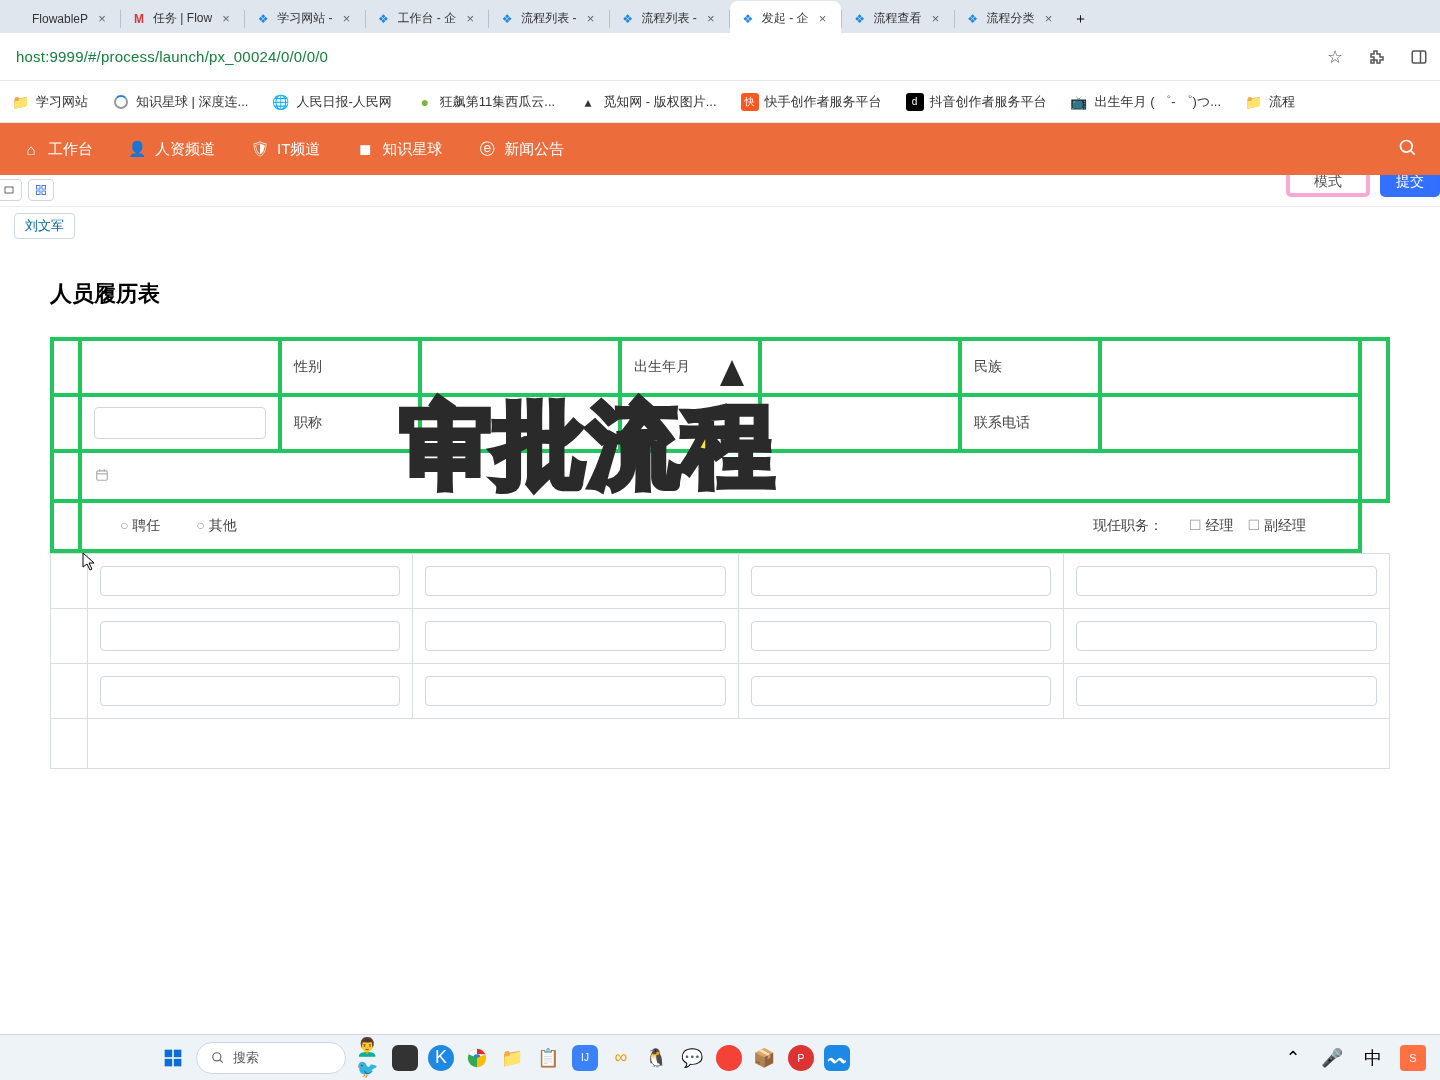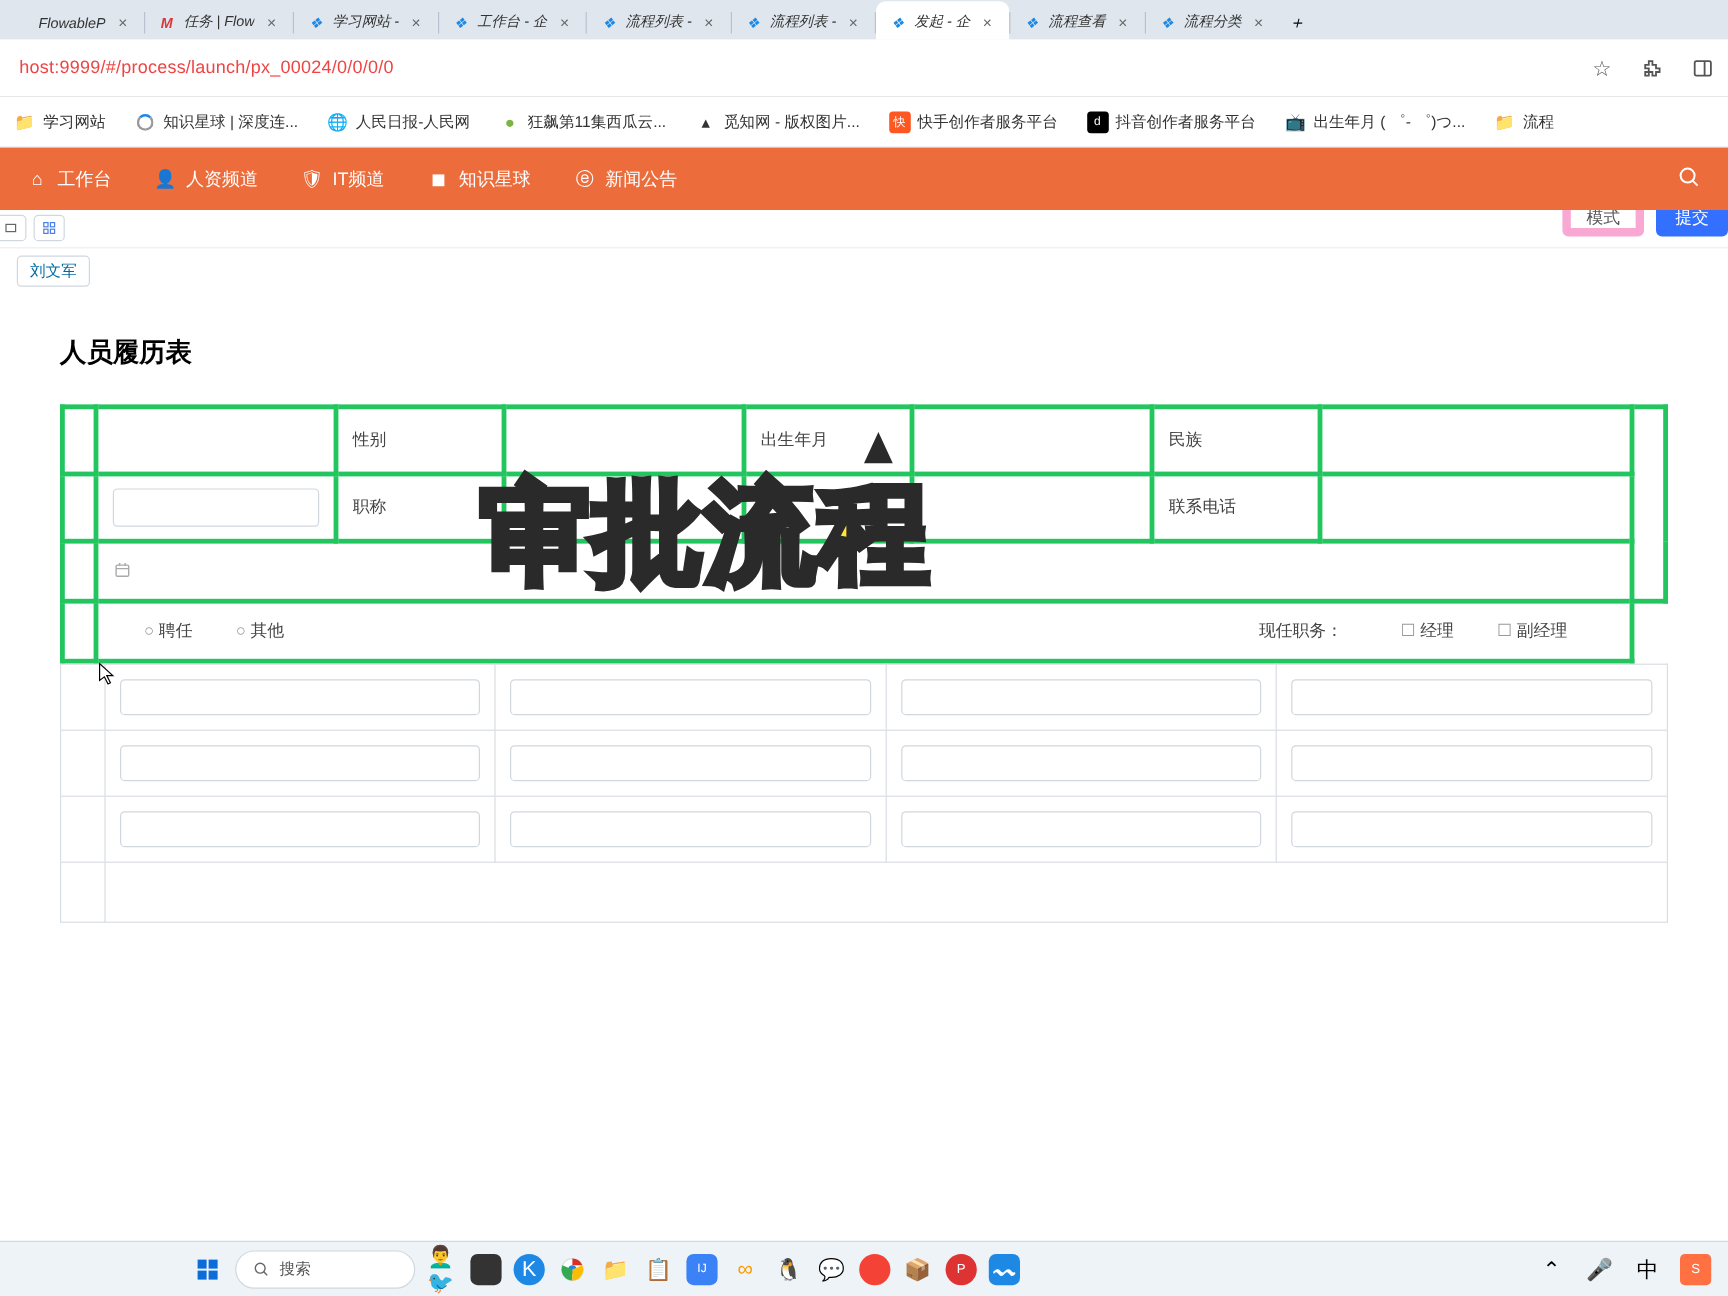--- a/index.html
+++ b/index.html
@@ -1,66 +1,66 @@
 <!DOCTYPE html>
 <html><head>
 <meta charset="utf-8">
 <style>
 * { margin: 0; padding: 0; box-sizing: border-box; }
 body { font-family: -apple-system, "Segoe UI", "Microsoft YaHei", sans-serif; font-size: 14px; background: #fff; width: 1440px; height: 1080px; overflow: hidden; position: relative; }
 
 
-.tabstrip { height: 33px; background: #dfe6ee; display: flex; align-items: center; padding: 4px 0 0 0; overflow: hidden; font-style: italic; }
+.tabstrip { height: 33px; background: #dfe6ee; display: flex; align-items: center; padding: 4px 0 0 0; overflow: hidden; }
 .tab { display: flex; align-items: center; gap: 6px; padding: 0 10px; height: 36px; font-size: 12px; color: #333; border-radius: 8px 8px 0 0; min-width: 0; flex-shrink: 0; }
 .tab.active { background: #fff; }
 .tab .tabtitle { white-space: nowrap; overflow: hidden; text-overflow: ellipsis; max-width: 90px; }
 .tab .favicon { width: 16px; height: 16px; display: inline-flex; align-items: center; justify-content: center; font-size: 12px; }
 .closex { color: #666; font-size: 13px; width: 16px; height: 16px; display: inline-flex; align-items: center; justify-content: center; border-radius: 50%; }
 .tabsep { width: 1px; height: 18px; background: #b8c2cf; }
 .newtab { width: 28px; height: 28px; display: flex; align-items: center; justify-content: center; border-radius: 6px; }
 
 
 .addrbar { height: 48px; background: #fff; display: flex; align-items: center; padding: 0 10px; border-bottom: 1px solid #e7e7e7; gap: 16px; }
-.url { flex: 1; font-size: 15px; color: #ef4444; padding-left: 6px; letter-spacing: .2px; white-space: nowrap; overflow: hidden; }
+.url { flex: 1; font-size: 15px; color: #15803d; padding-left: 6px; letter-spacing: .2px; white-space: nowrap; overflow: hidden; }
 .addricons { display: flex; gap: 20px; color: #555; font-size: 18px; align-items: center; }
 .addricons span { width: 22px; height: 22px; display: inline-flex; align-items: center; justify-content: center; }
 
 
 .bookmarks { height: 42px; background: #fff; display: flex; align-items: center; gap: 24px; padding: 0 12px; border-bottom: 1px solid #e7e7e7; overflow: hidden; }
 .bm { display: flex; align-items: center; gap: 6px; font-size: 13px; color: #333; white-space: nowrap; }
 .bmico { width: 18px; height: 18px; display: inline-flex; align-items: center; justify-content: center; font-size: 14px; border-radius: 3px; }
 
 
 .appnav { height: 52px; background: #ec6d3b; display: flex; align-items: center; padding: 0 22px; gap: 36px; color: #fff; }
 .navitem { display: flex; align-items: center; gap: 8px; font-size: 15px; }
 .navico { width: 18px; height: 18px; display: inline-flex; align-items: center; justify-content: center; }
 .searchico { margin-left: auto; }
 
 
 .sub { height: 32px; background: #fff; border-bottom: 1px solid #eee; display: flex; align-items: flex-start; padding: 0 6px; gap: 6px; overflow: hidden; position: relative; }
 .chipbtn { height: 22px; border: 1px solid #d0d7de; border-radius: 4px; background: #fff; padding: 0 6px; display: inline-flex; align-items: center; justify-content: center; margin-top: 4px; }
 .subright { position: absolute; right: 0; top: -8px; display: flex; gap: 10px; }
-.btn-outline { height: 30px; padding: 0 13px; border: 7px solid #f9a8d4; border-radius: 5px; background: #fff; color: #555; display: inline-flex; align-items: center; }
+.btn-outline { height: 30px; padding: 0 24px; border: 4px solid #f9a8d4; border-radius: 5px; background: #fff; color: #555; display: inline-flex; align-items: center; }
 .btn-primary { height: 30px; padding: 0 16px; border-radius: 5px; background: #3370ff; color: #fff; display: inline-flex; align-items: center; }
 
 
 .usertag { padding: 6px 14px; }
 .usertag span { display: inline-block; border: 1px solid #d0d7de; border-radius: 4px; padding: 3px 10px; font-size: 13px; color: #0369a1; }
 
 
 .formwrap { padding: 34px 50px; position: relative; }
 .formtitle { text-align: left; font-size: 22px; font-weight: 700; margin-bottom: 28px; }
 table.form { width: 100%; border-collapse: collapse; }
 table.form td { border: 4px solid #22c55e; padding: 10px 12px; height: 50px; font-size: 14px; color: #444; vertical-align: middle; }
 .input { border: 1px solid #d0d7de; border-radius: 4px; height: 32px; width: 100%; padding: 0 8px; background: #fff; }
 .dateico { width: 16px; height: 16px; display: inline-flex; align-items: center; justify-content: center; color: #aaa; }
 .radio::before { content: "○ "; color: #999; }
 .checkbox::before { content: "☐ "; color: #999; }
 .inlineblock { display: inline-flex; align-items: center; gap: 36px; padding-left: 26px; }
-.inlineblock2 { display: inline-flex; align-items: center; gap: 36px; }
+.inlineblock2 { display: inline-flex; align-items: center; gap: 14px; }
 .inlineblock2 .lbl { color: #444; margin-right: 12px; }
 
 
 .overlay { position: absolute; left: 400px; top: 388px; font-size: 92px; font-weight: 900; color: #ffe23a; -webkit-text-stroke: 6px #2a2a2a; letter-spacing: 2px; white-space: nowrap; pointer-events: none; line-height: 1.25; }
 .overlay::before { content: ""; position: absolute; left: 320px; top: -28px; width: 0; height: 0; border-left: 12px solid transparent; border-right: 12px solid transparent; border-bottom: 26px solid #2a2a2a; }
 
 
 .cursor { position: absolute; left: 82px; top: 552px; pointer-events: none; }
 
 

